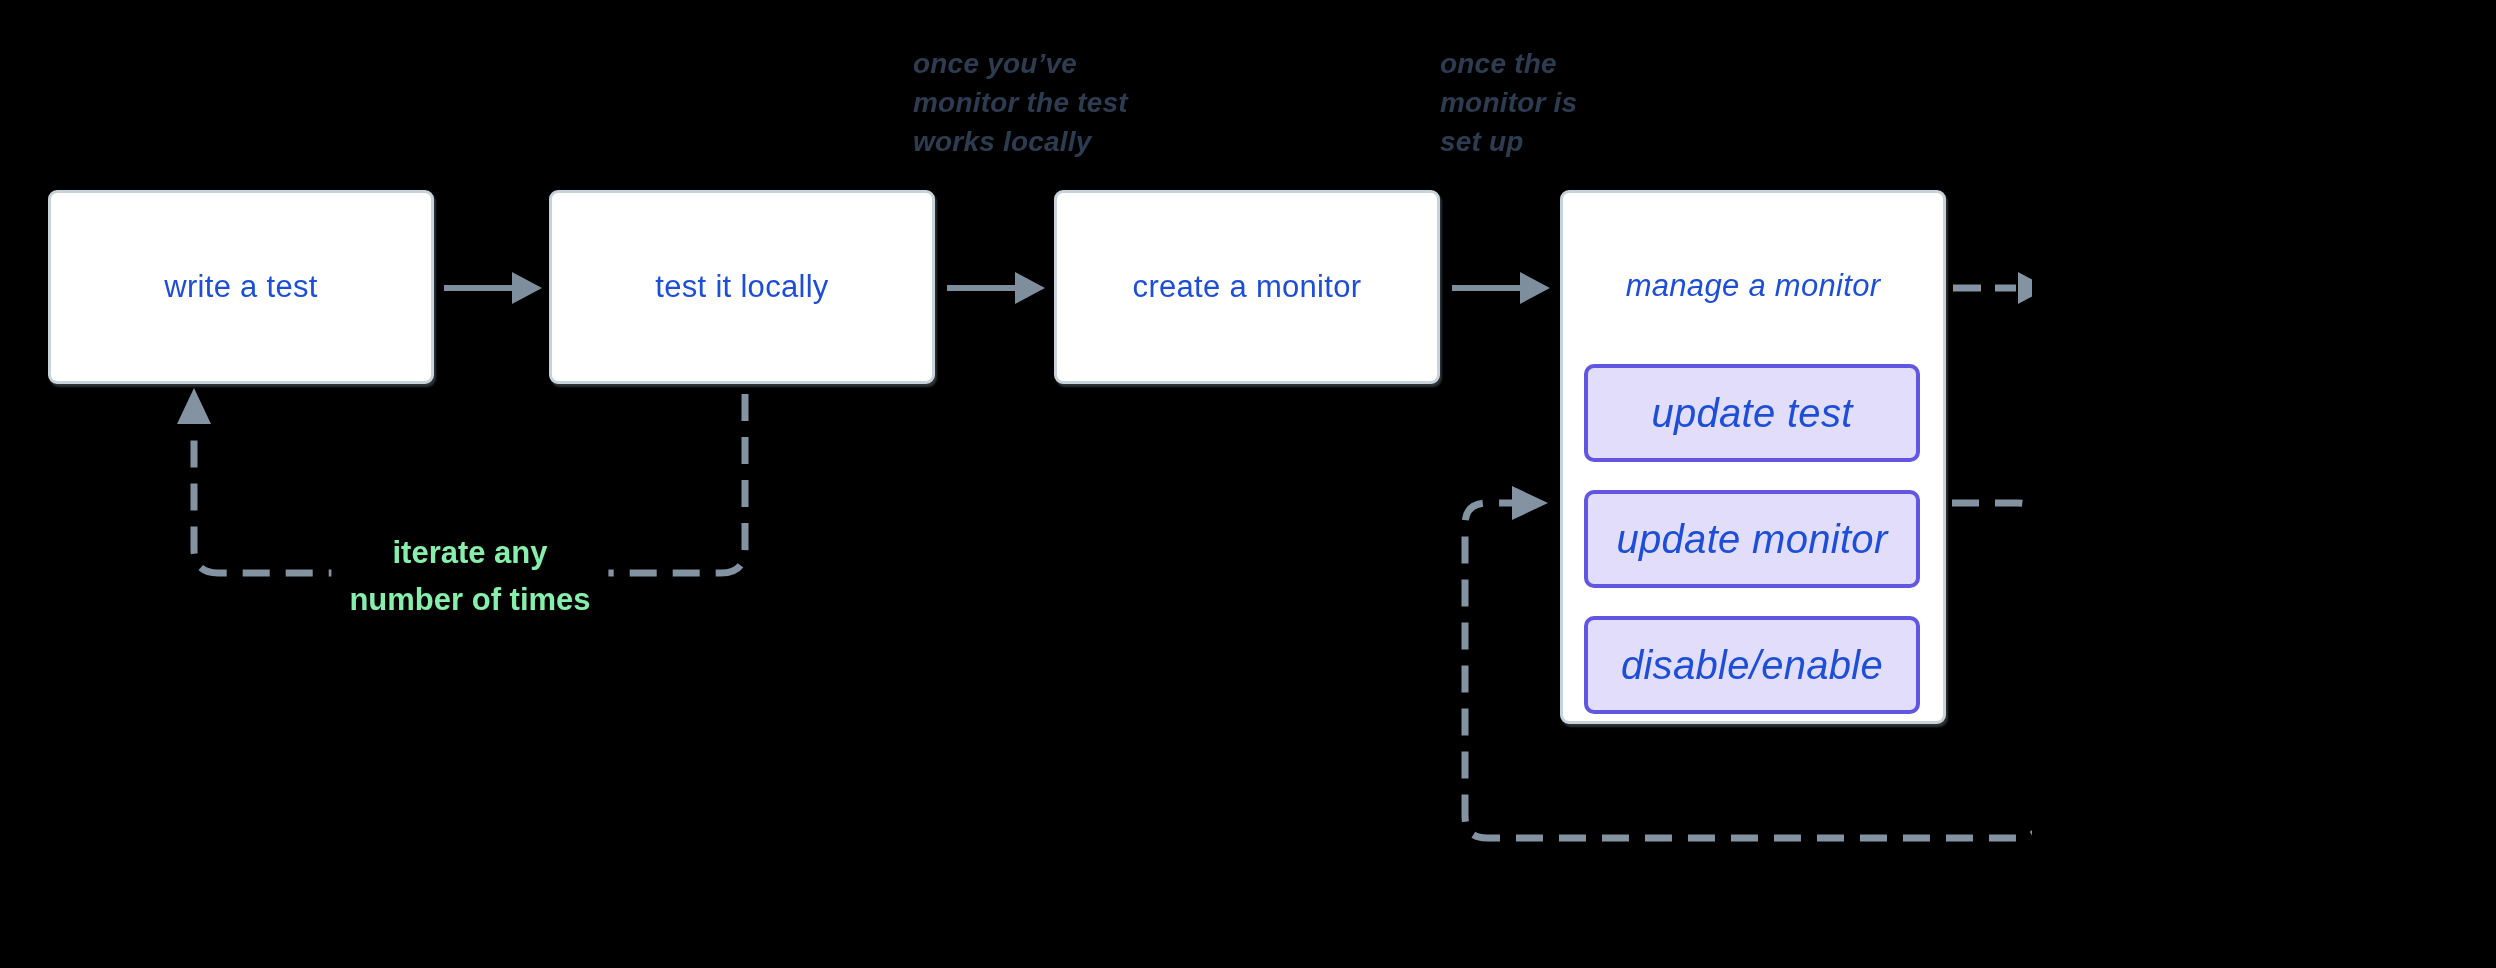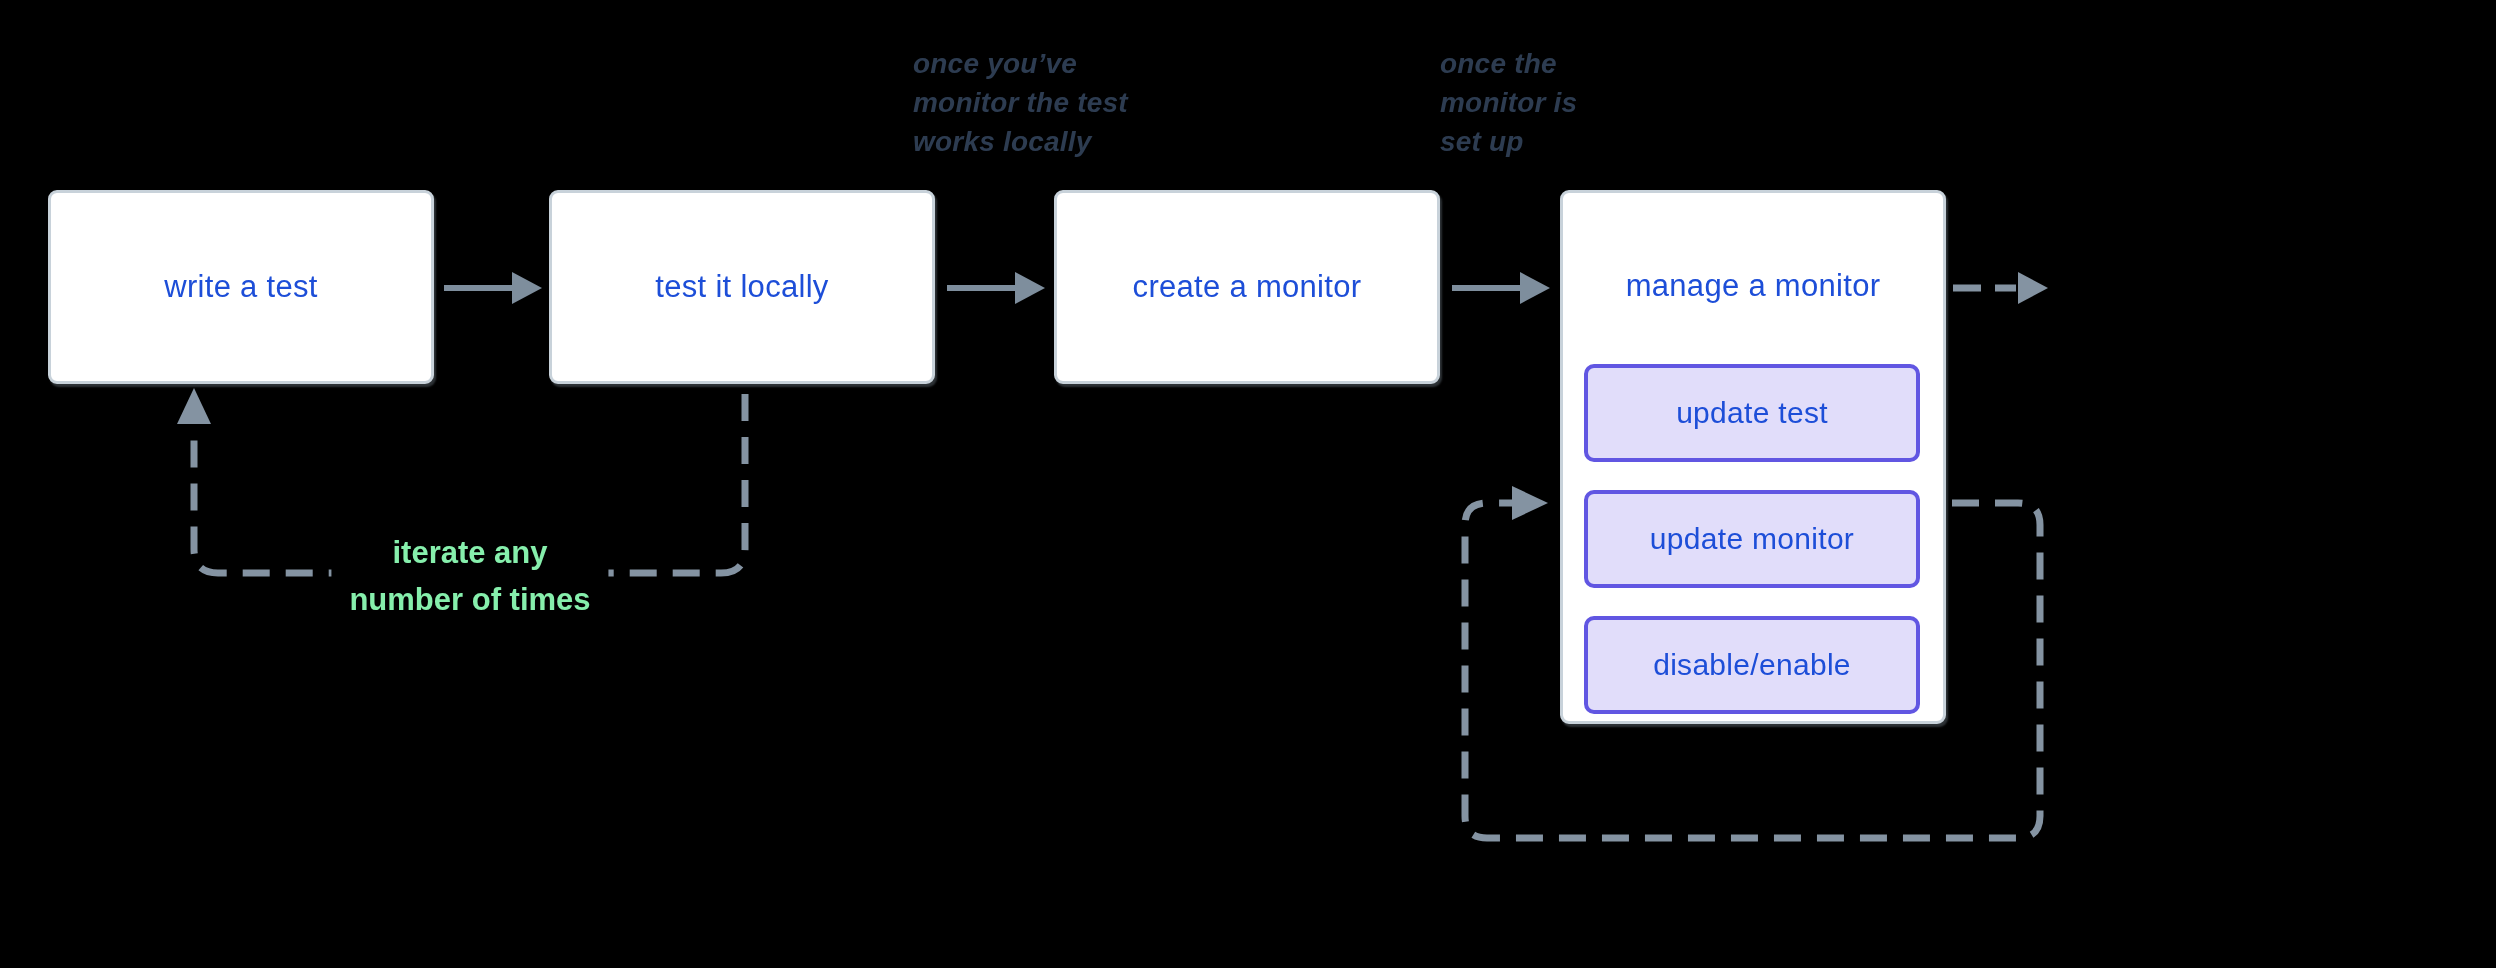--- a/index.html
+++ b/index.html
@@ -7,21 +7,20 @@
     padding: 0;
     background: #000000;
   }
   .canvas {
     position: relative;
     width: 2032px;
     height: 968px;
     background: #000000;
     font-family: "Liberation Sans", "DejaVu Sans", sans-serif;
     overflow: hidden;
-    padding-left: 40px;
   }
   .wires {
     position: absolute;
     left: 0;
     top: 0;
     width: 2496px;
     height: 968px;
   }
   .node {
     position: absolute;
@@ -38,20 +37,21 @@
   }
   .node-label {
     font-size: 31px;
     color: #1d4ed8;
     letter-spacing: 0.3px;
     white-space: nowrap;
   }
   .node--tall {
     height: 534px;
     display: block;
+    font-style: italic;
   }
   .node-title {
     position: absolute;
     left: 0;
     top: 75px;
     width: 100%;
     text-align: center;
   }
   .subnode {
     position: absolute;
@@ -60,21 +60,21 @@
     width: 336px;
     height: 98px;
     background: #e1ddfa;
     border: 4px solid #6156e2;
     border-radius: 10px;
     display: flex;
     align-items: center;
     justify-content: center;
   }
   .subnode .node-label {
-    font-size: 30px;
+    font-size: 40px;
   }
   .annotation {
     position: absolute;
     font-style: italic;
     font-weight: bold;
     font-size: 28px;
     line-height: 39px;
     color: #2d3c51;
     letter-spacing: 0.2px;
   }

